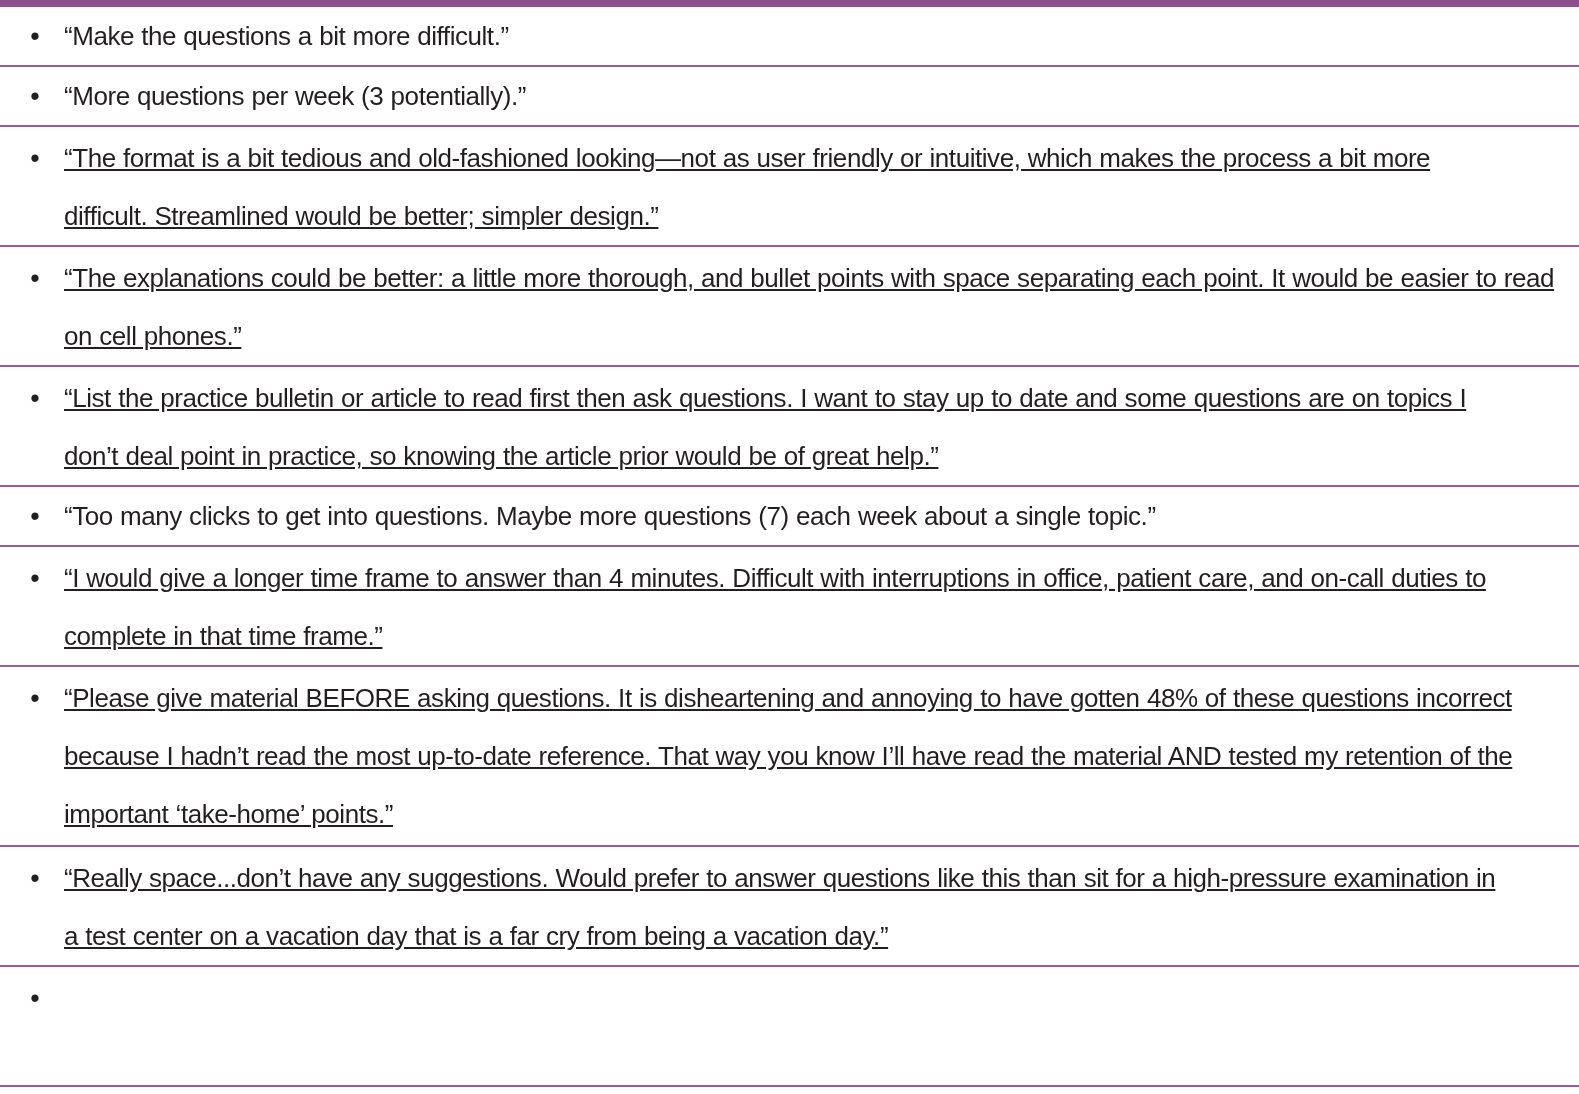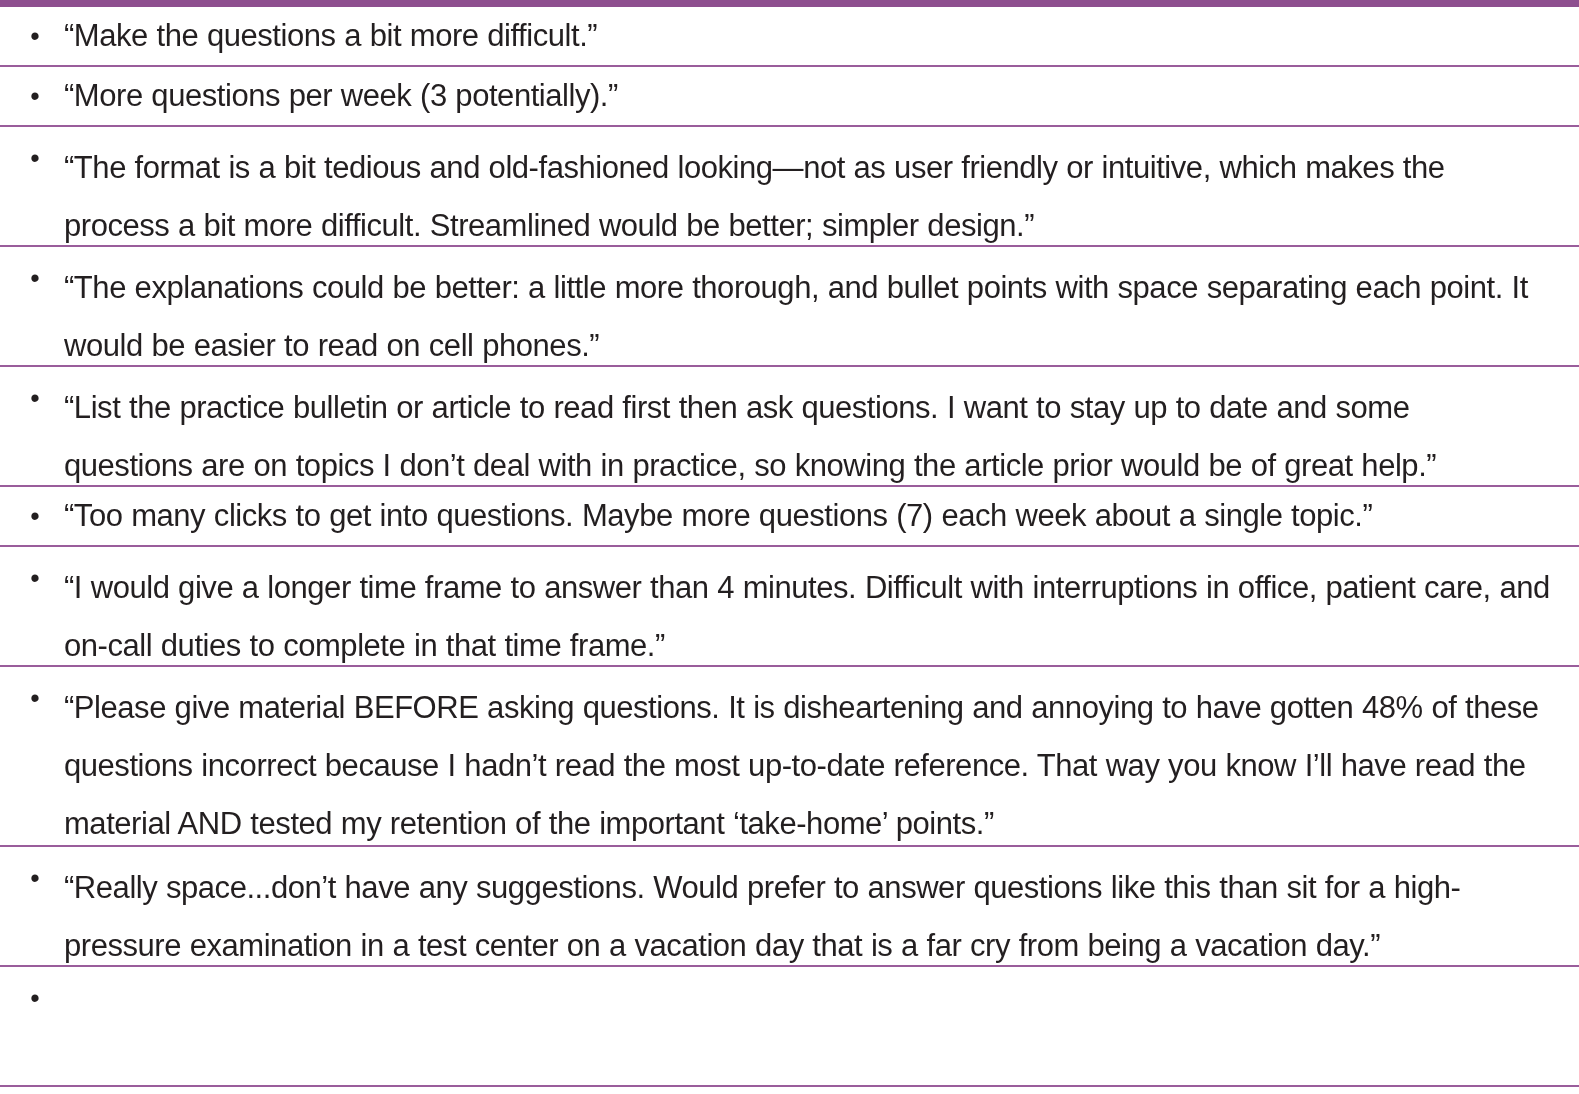--- a/index.html
+++ b/index.html
@@ -46,28 +46,28 @@
       left: 28px;
       width: 14px;
       text-align: center;
       font-size: 27px;
       line-height: 58px;
     }
     .row.h1 .bullet { top: 0px; }
     .row.h2 .bullet, .row.h3 .bullet { top: 2px; }
     .text {
       display: block;
-      font-size: 31px;
+      font-size: 26px;
       letter-spacing: -0.45px;
       word-spacing: 0.5px;
       line-height: 58px;
       white-space: normal;
     }
     .row.h1 .text { padding-top: 0px; }
-    .row.h2 .text, .row.h3 .text { padding-top: 12px; }
+    .row.h2 .text, .row.h3 .text { padding-top: 2px; text-decoration: underline; }
   </style>
 </head>
 <body>
 
 <div class="top-bar"></div>
 
 <ul class="list">
   <li class="row h1">
     <span class="bullet">•</span>
     <span class="text">“Make the questions a bit more difficult.”</span>
@@ -79,21 +79,21 @@
   <li class="row h2">
     <span class="bullet">•</span>
     <span class="text" style="width:1440px;">“The format is a bit tedious and old-fashioned looking—not as user friendly or intuitive, which makes the process a bit more difficult. Streamlined would be better; simpler design.”</span>
   </li>
   <li class="row h2">
     <span class="bullet">•</span>
     <span class="text" style="width:1500px;">“The explanations could be better: a little more thorough, and bullet points with space separating each point. It would be easier to read on cell phones.”</span>
   </li>
   <li class="row h2">
     <span class="bullet">•</span>
-    <span class="text" style="width:1430px;">“List the practice bulletin or article to read first then ask questions. I want to stay up to date and some questions are on topics I don’t deal with in practice, so knowing the article prior would be of great help.”</span>
+    <span class="text" style="width:1430px;">“List the practice bulletin or article to read first then ask questions. I want to stay up to date and some questions are on topics I don’t deal point in practice, so knowing the article prior would be of great help.”</span>
   </li>
   <li class="row h1">
     <span class="bullet">•</span>
     <span class="text">“Too many clicks to get into questions. Maybe more questions (7) each week about a single topic.”</span>
   </li>
   <li class="row h2">
     <span class="bullet">•</span>
     <span class="text" style="width:1490px;">“I would give a longer time frame to answer than 4 minutes. Difficult with interruptions in office, patient care, and on-call duties to complete in that time frame.”</span>
   </li>
   <li class="row h3">

